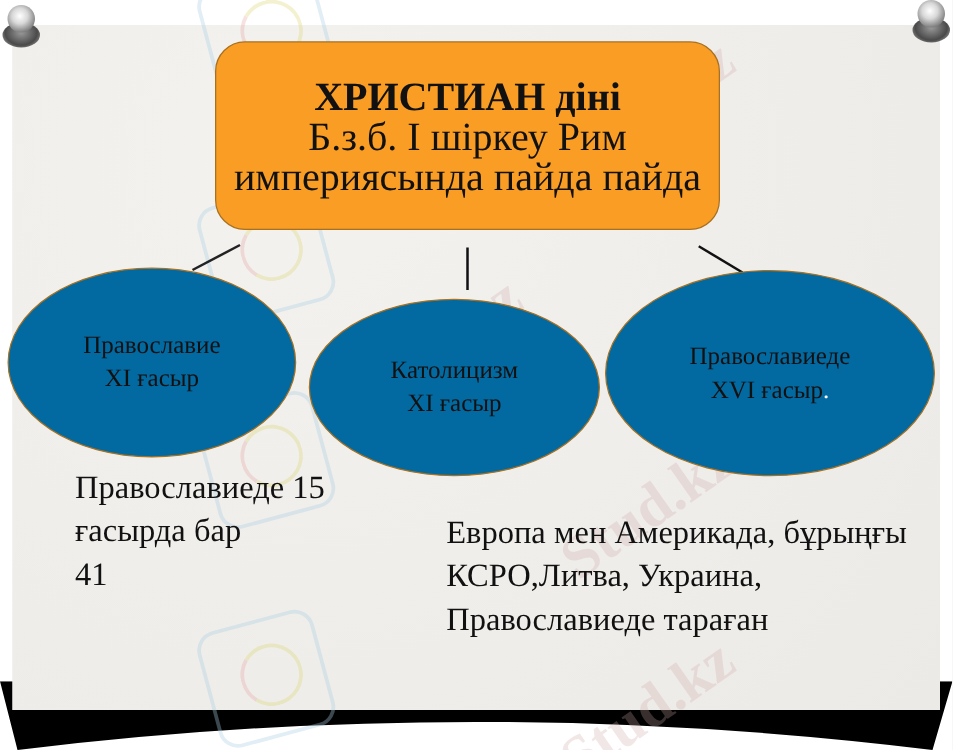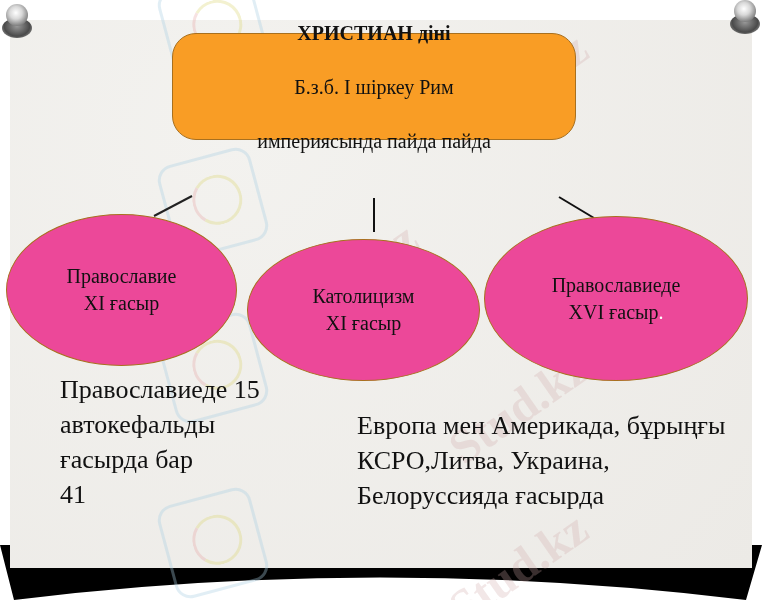--- a/index.html
+++ b/index.html
@@ -38,34 +38,34 @@
     border:3px solid rgba(220,215,120,0.35);
     border-left-color: rgba(230,160,160,0.3);
   }
   .wm-text {
     position:absolute; font-family:"Liberation Serif", serif; font-weight:bold;
     font-size:48px; color:rgba(210,170,170,0.28); transform: rotate(-35deg);
     white-space:nowrap;
   }
 
   .main-box {
-    position:absolute; left:172px; top:33px; width:404px; height:107px;
+    position:absolute; left:172px; top:33px; width:404px; height:151px;
     background:#f99d25; border:1.5px solid #a8701f; border-radius:24px;
     box-sizing:border-box;
     display:flex; flex-direction:column; align-items:center; justify-content:center;
     text-align:center; color:#111;
-    font-size:20px; line-height:32px;gap:22px;
+    font-size:32px; line-height:32px;
   }
   .main-box .title { font-weight:bold; }
 
   .connector { position:absolute; left:0; top:0; width:762px; height:600px; pointer-events:none; }
 
   .ellipse {
     position:absolute; border-radius:50%;
-    background:#ec4899; border:1.5px solid #a8701f; box-sizing:border-box;
+    background:#0369a1; border:1.5px solid #a8701f; box-sizing:border-box;
     display:flex; flex-direction:column; align-items:center; justify-content:center;
     text-align:right; color:#111; font-size:20px; line-height:27px;
   }
   .dot-white { color:#ffffff; }
 
   .note {
     position:absolute; color:#111; font-size:26px; line-height:35px; white-space:nowrap;margin-left:42px;
   }
 </style>
 </head>
@@ -119,22 +119,21 @@
   <div>XI ғасыр</div>
 </div>
 
 <div class="ellipse" style="left:484px; top:216px; width:264px; height:165px;">
   <div>Православиеде</div>
   <div><span>XVI ғасыр</span><span class="dot-white">.</span></div>
 </div>
 
 <div class="note" style="left:18px; top:372px;">
   <div>Православиеде 15</div>
-  <div>автокефальды</div>
   <div>ғасырда бар</div>
   <div>41</div>
 </div>
 
 <div class="note" style="left:315px; top:408px;font-family:Liberation Serif, serif;">
   <div>Европа мен Америкада, бұрыңғы</div>
   <div>КСРО,Литва, Украина,</div>
-  <div>Белоруссияда ғасырда</div>
+  <div>Православиеде тараған</div>
 </div>
 
 </body></html>

